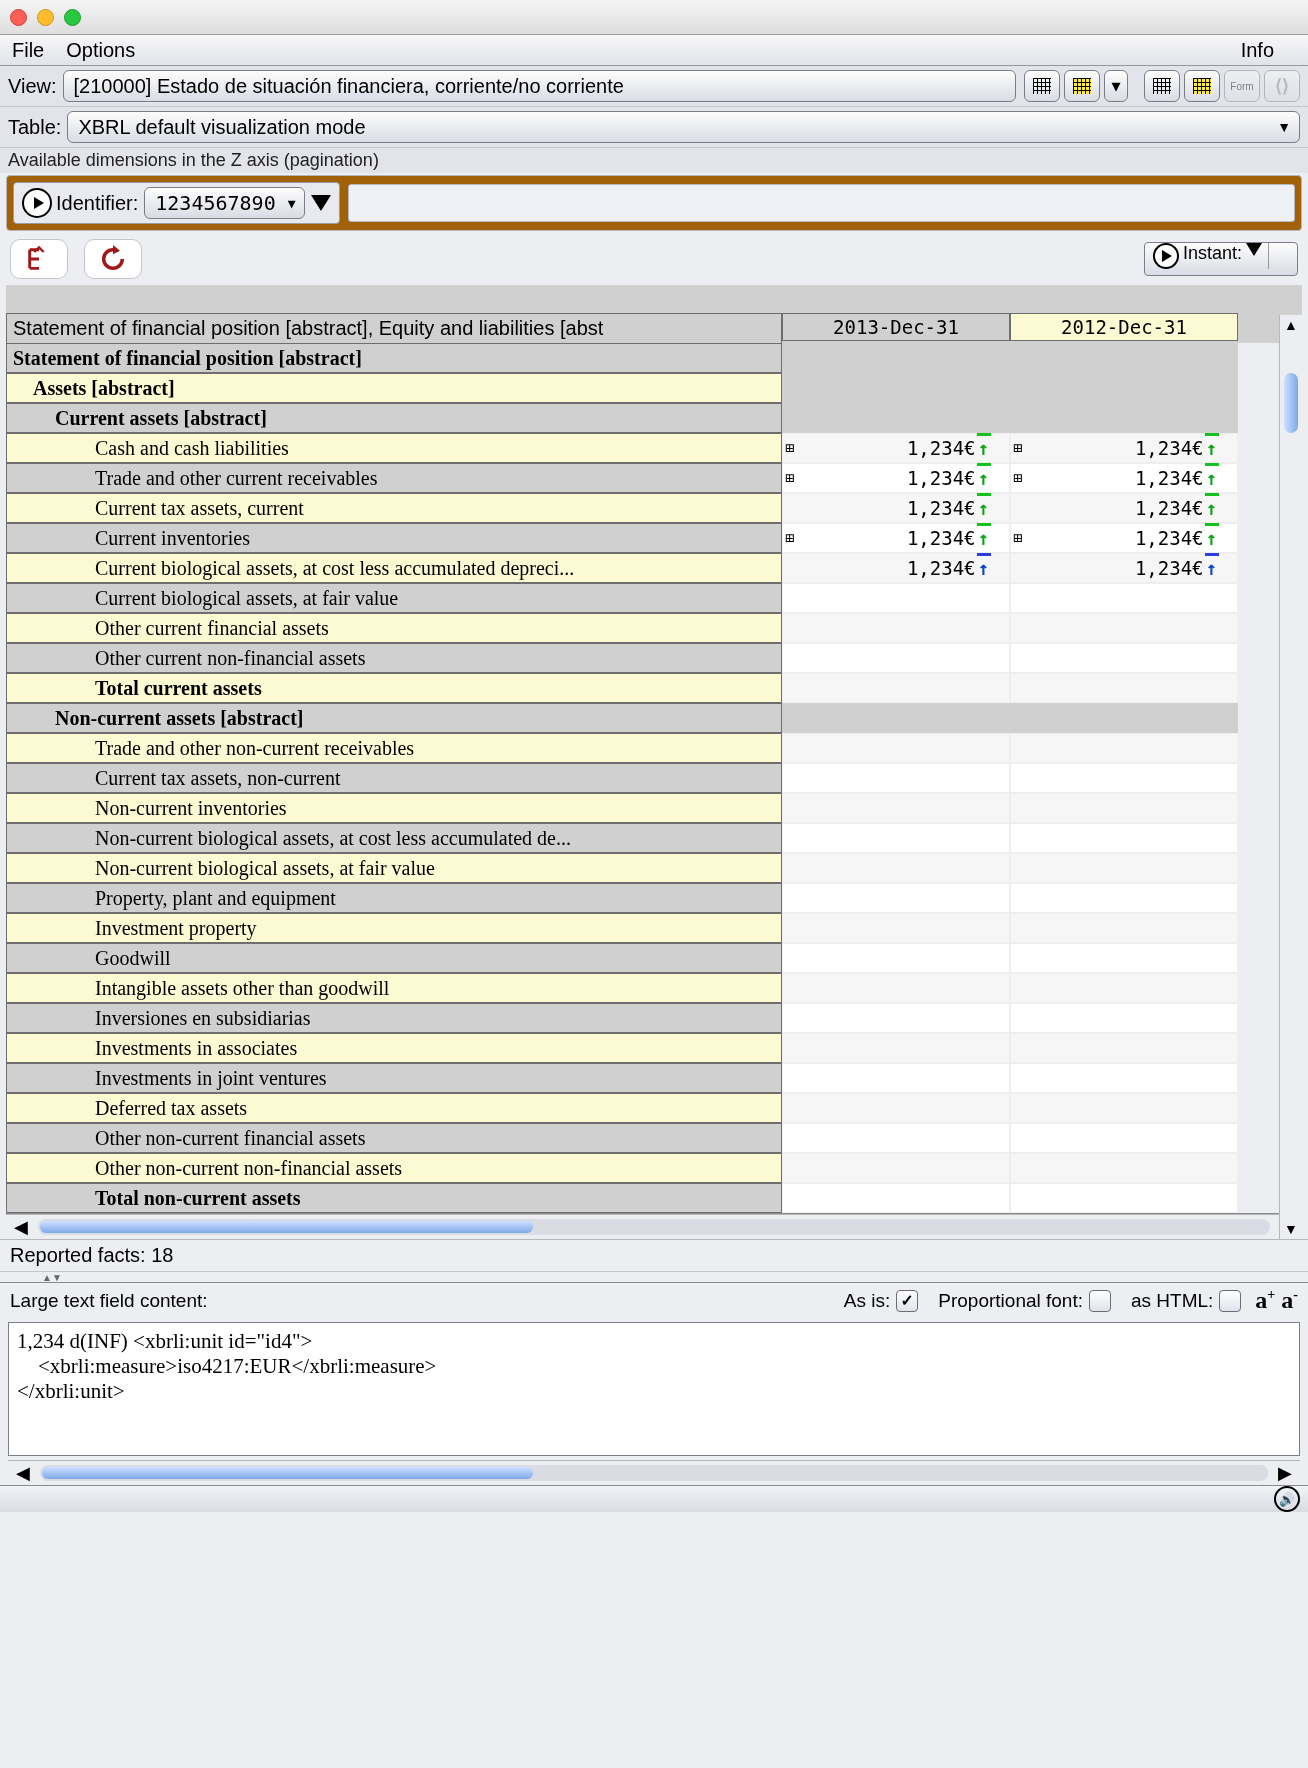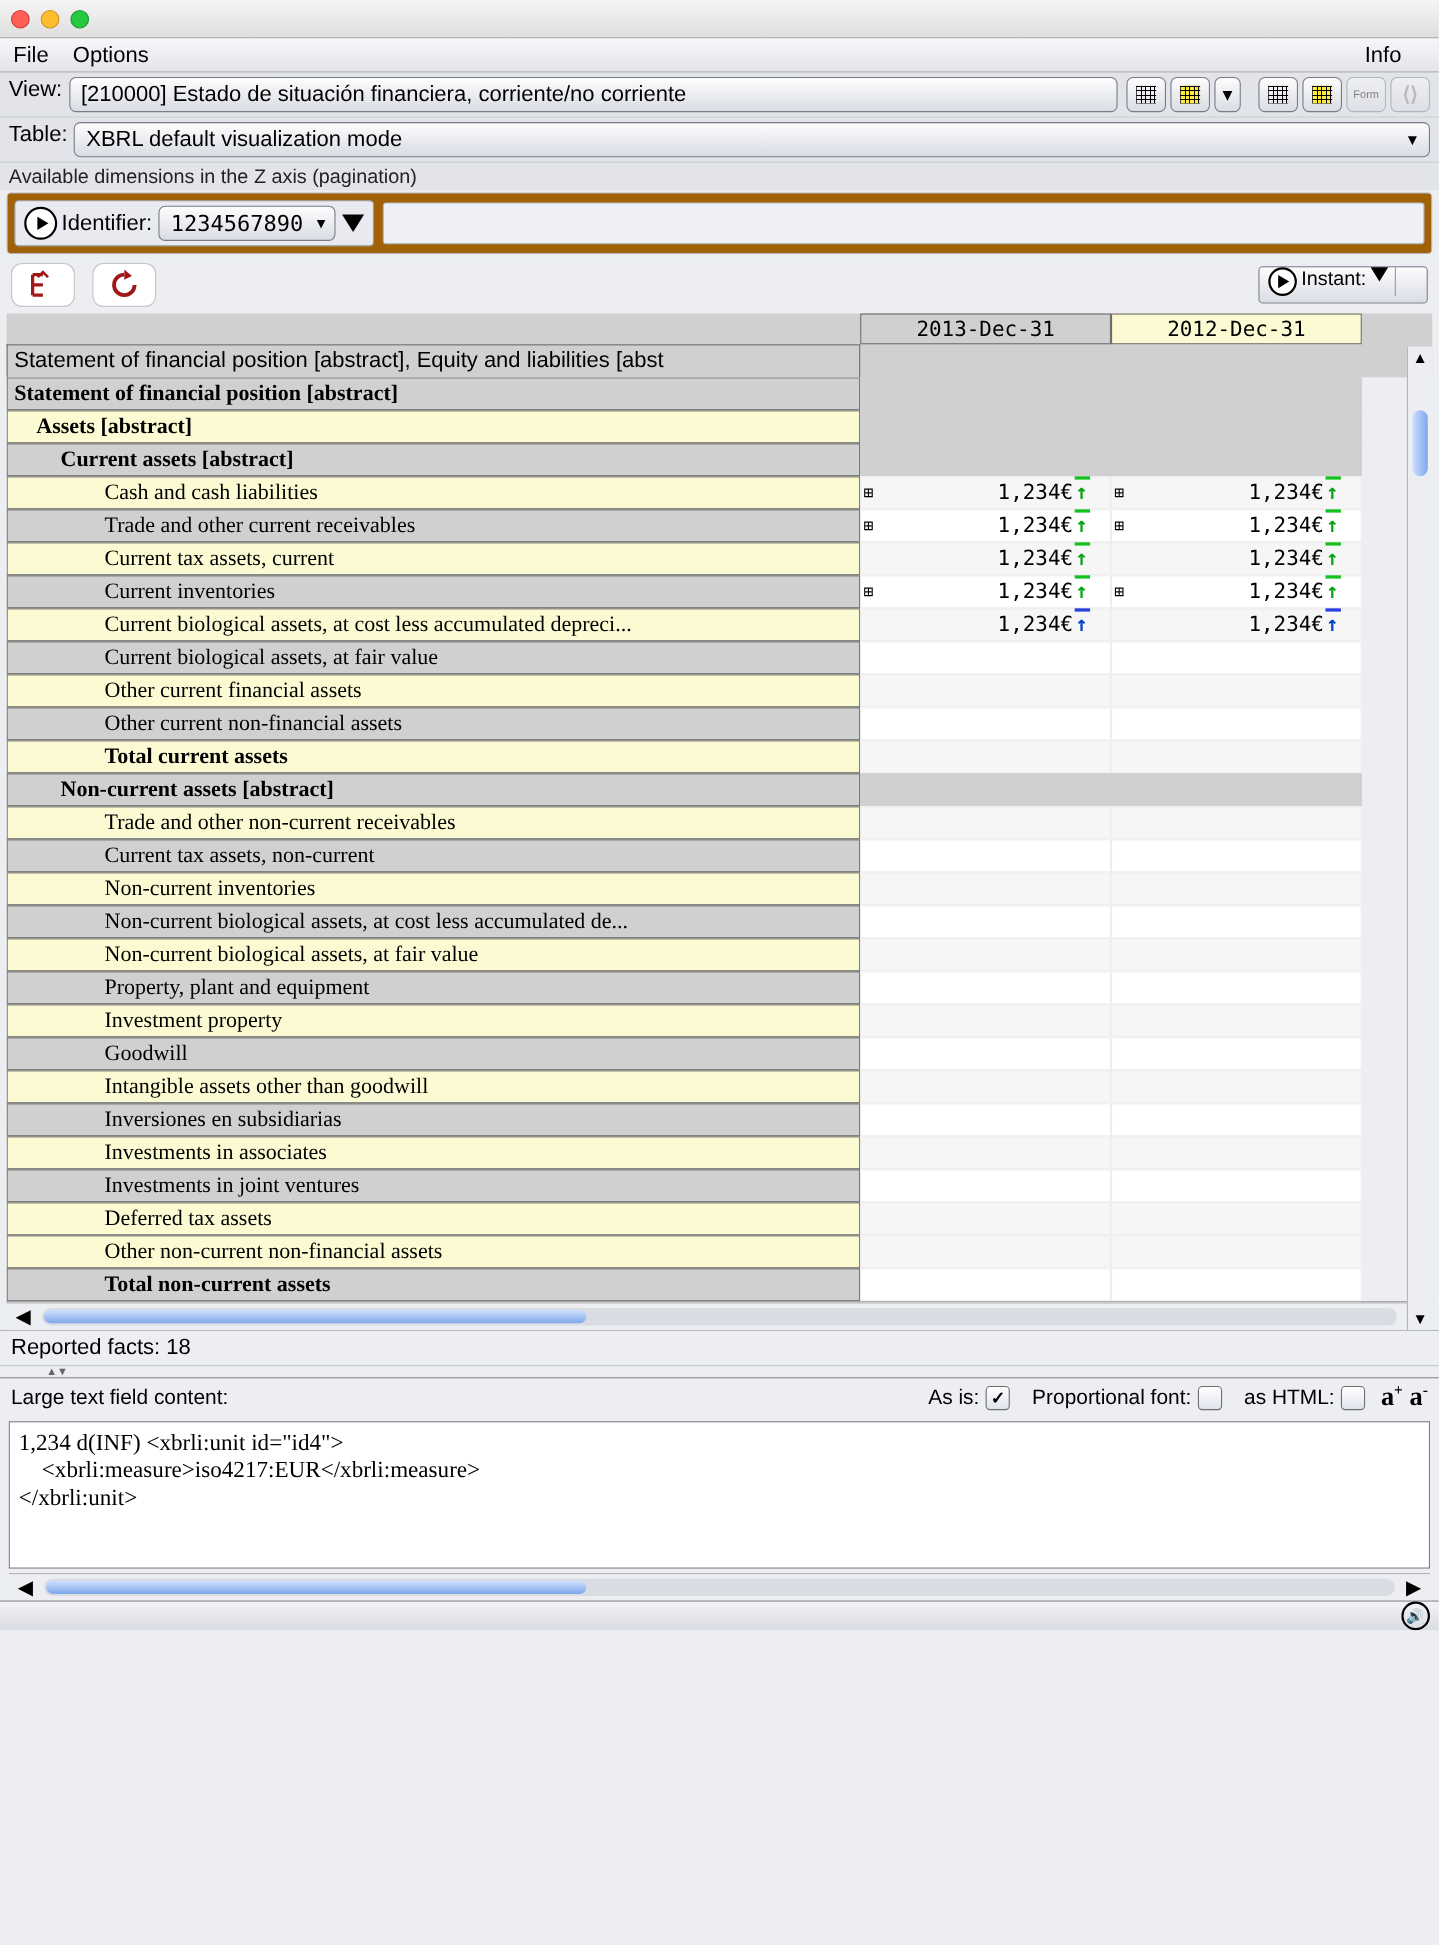--- a/index.html
+++ b/index.html
@@ -5,21 +5,21 @@
 html,body{margin:0;padding:0;font-family:"Lucida Grande","Segoe UI",Arial,sans-serif;font-size:18px;color:#000;background:#eceef2;width:1308px}
 .titlebar{height:34px;background:linear-gradient(#f5f5f5,#dedede);border-bottom:1px solid #9a9a9a;display:flex;align-items:center;padding:0 10px;font-weight:700}
 .traffic{display:flex;gap:10px;margin-right:14px}
 .traffic .dot{width:15px;height:15px;border-radius:50%}
 .dot.r{background:#ff5f57;border:1px solid #d43e36}
 .dot.y{background:#febc2e;border:1px solid #d1941a}
 .dot.g{background:#28c840;border:1px solid #1a9e2c}
 .menubar{height:30px;background:linear-gradient(#f7f7f9,#e2e4ea);border-bottom:1px solid #9a9a9a;display:flex;align-items:center;padding:0 12px;font-size:20px}
 .menubar .spacer{flex:1}
 .menubar span{margin-right:22px;cursor:default}
-.section{background:#e2e4ea;border-bottom:1px solid #c5c7cd;padding:4px 8px;display:flex;align-items:flex-start}
+.section{background:#e2e4ea;border-bottom:1px solid #c5c7cd;padding:4px 8px;display:flex;align-items:center}
 .lbl{font-size:20px;margin-right:6px}
 .combo{flex:1;height:30px;background:linear-gradient(#fdfdfd,#d9dce4);border:1px solid #7a7d88;border-radius:6px;display:flex;align-items:center;padding:0 10px;font-size:20px;position:relative}
 .combo .arrow{position:absolute;right:8px;font-size:14px}
 .iconbar{display:flex;gap:4px;margin-left:8px}
 .ibtn{width:34px;height:30px;background:linear-gradient(#fdfdfd,#d9dce4);border:1px solid #7a7d88;border-radius:6px;display:flex;align-items:center;justify-content:center}
 .ibtn.dim{opacity:.45}
 .grid-ic{width:18px;height:16px;background:linear-gradient(#fff,#fff);background-image:repeating-linear-gradient(#000 0 1px,transparent 1px 4px),repeating-linear-gradient(90deg,#000 0 1px,transparent 1px 4px)}
 .grid-ic.y{background-color:#ffeb3b;background-image:repeating-linear-gradient(#000 0 1px,transparent 1px 4px),repeating-linear-gradient(90deg,#000 0 1px,transparent 1px 4px)}
 .sublbl{font-size:18px;color:#222;padding:2px 8px;background:#e2e4ea}
 .zbar{background:#a16207;border:1px solid #b5b7bd;margin:2px 6px;padding:6px;display:flex;align-items:center;border-radius:4px}
@@ -152,21 +152,21 @@
     <div class="playbtn" style="width:22px;height:22px;border-width:2px"></div>
     <span>Instant:</span>
     <div class="tri" style="border-left-width:8px;border-right-width:8px;border-top-width:13px;margin-left:4px"></div>
     <div style="width:20px;height:26px;border-left:1px solid #999;margin-left:6px"></div>
   </div>
 </div>
 
 <div class="sheet">
   <div class="hdrrow">
     <div class="hdrcell lefthdr" style="border-top:1px solid #6e6e6e;border-bottom:none;height:30px;margin-top:28px;position:relative;top:0">Statement of financial position [abstract], Equity and liabilities [abst</div>
-    <div style="display:flex;flex-direction:row">
+    <div style="display:flex;flex-direction:column">
       <div style="height:28px"></div>
       <div style="display:flex">
         <div class="hdrcell colhdr">2013-Dec-31</div>
         <div class="hdrcell colhdr y">2012-Dec-31</div>
       </div>
     </div>
   </div>
   <div class="rows" id="rows">
       <div class="row">
         <div class="labcell bg-g b ind0">Statement of financial position [abstract]</div>
@@ -336,20 +336,25 @@
       </div>
       <div class="row">
         <div class="labcell bg-g ind3">Investments in joint ventures</div>
         <div class="vcell"></div>
         <div class="vcell"></div>
       </div>
       <div class="row">
         <div class="labcell bg-y ind3">Deferred tax assets</div>
         <div class="vcell alt"></div>
         <div class="vcell alt"></div>
+      </div>
+      <div class="row">
+        <div class="labcell bg-g ind3">Other non-current financial assets</div>
+        <div class="vcell"></div>
+        <div class="vcell"></div>
       </div>
       <div class="row">
         <div class="labcell bg-y ind3">Other non-current non-financial assets</div>
         <div class="vcell alt"></div>
         <div class="vcell alt"></div>
       </div>
       <div class="row">
         <div class="labcell bg-g b ind3">Total non-current assets</div>
         <div class="vcell"></div>
         <div class="vcell"></div>

